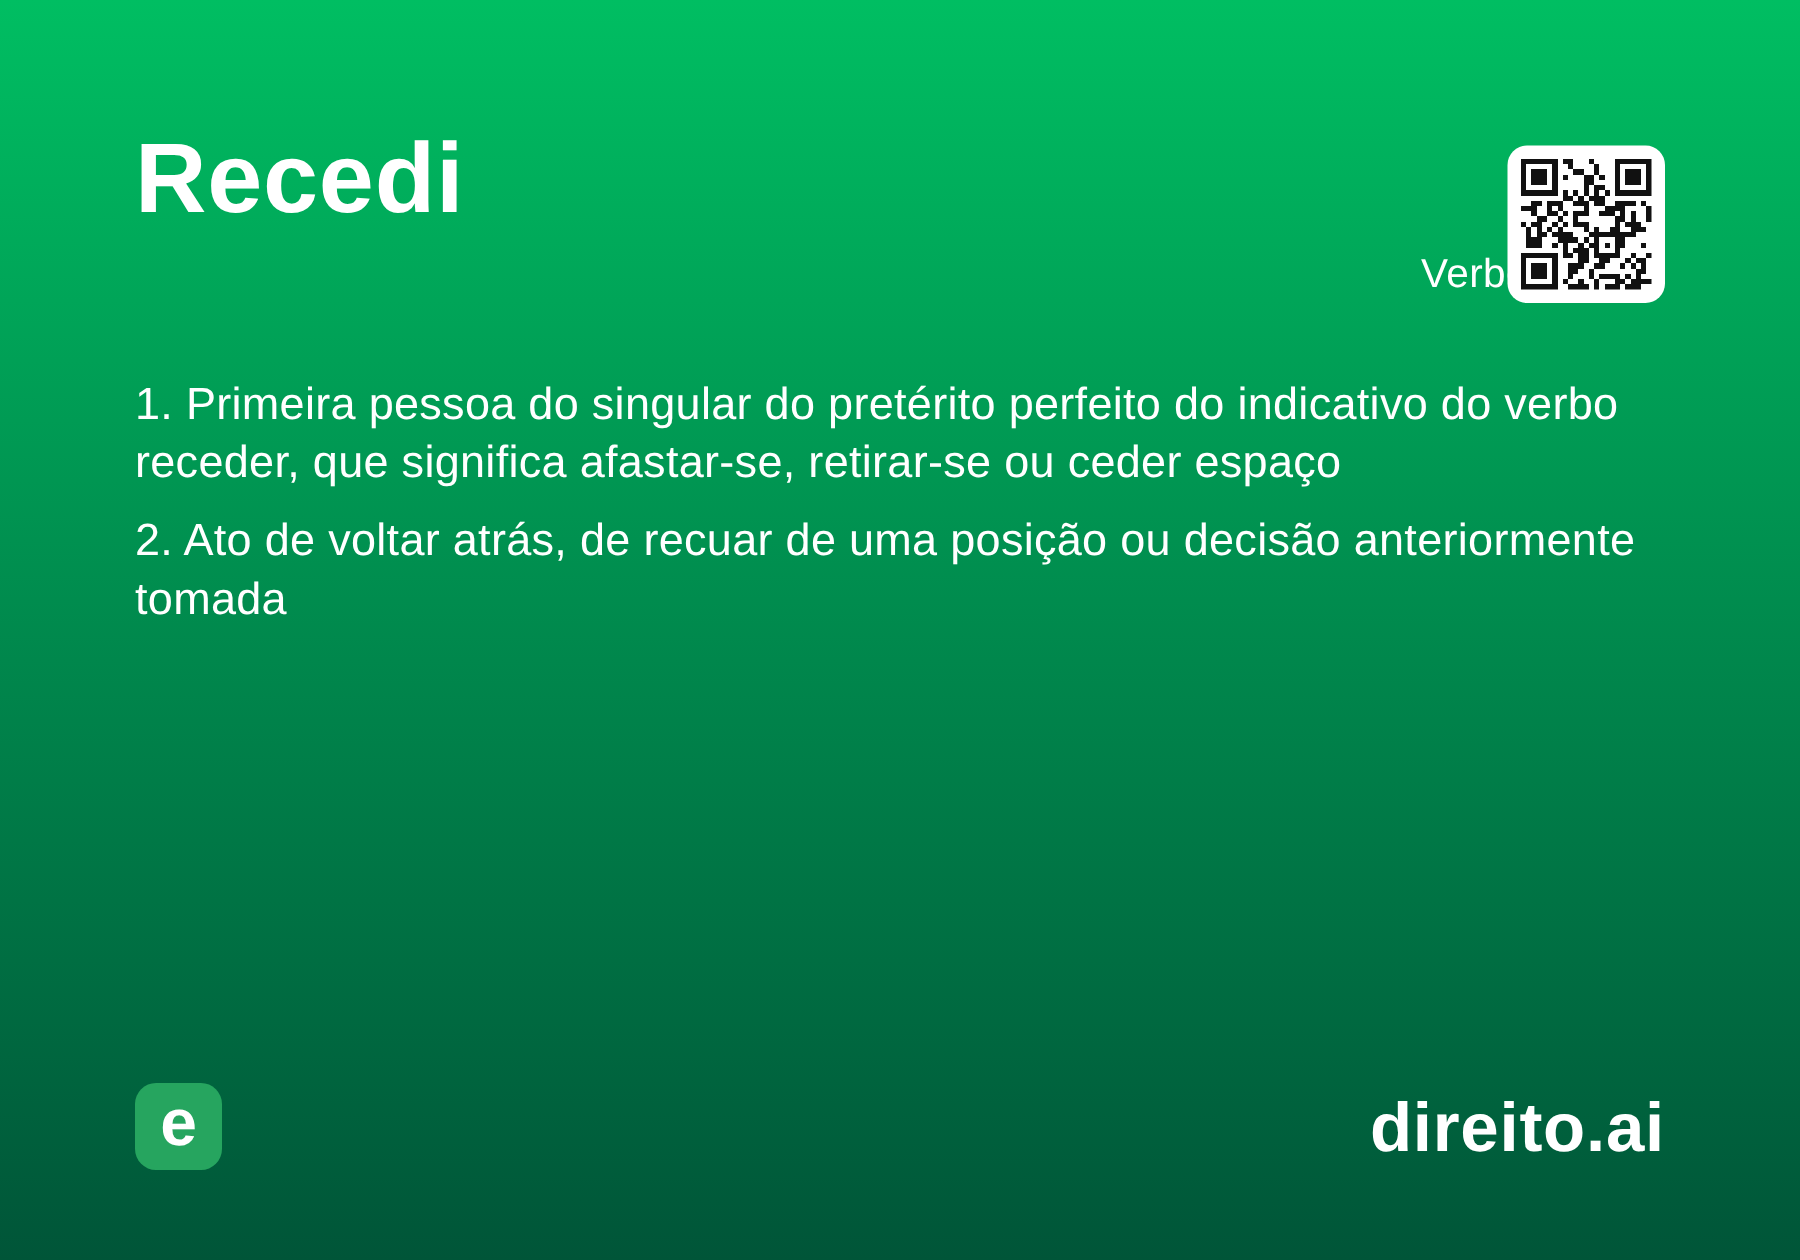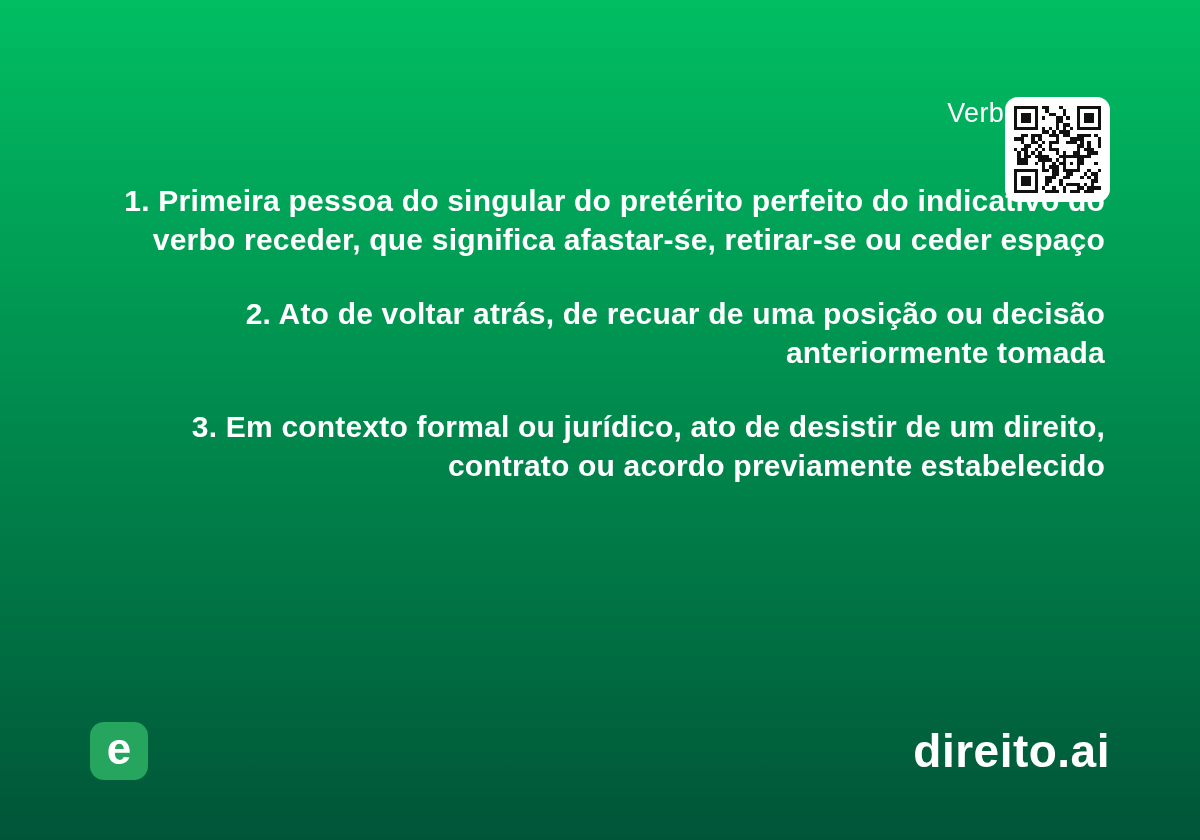--- a/index.html
+++ b/index.html
@@ -37,28 +37,27 @@
     font-size:27px;
     font-weight:400;
     letter-spacing:0.3px;
     text-align:right;
   }
   .definitions{
     margin-top:52px;
   }
   .definitions p{
     font-size:30px;
-    font-weight:700;
+    font-weight:400;
     line-height:39px;
     letter-spacing:0.2px;
     max-width:1015px;
-    text-align:right;
   }
   .definitions p + p{
-    margin-top:35px;
+    margin-top:13px;
   }
   .qr-box{
     position:absolute;
     top:97px;right:90px;
     width:105px;height:105px;
     background:var(--qr-bg);
     border-radius:13px;
     padding:9px;
   }
   .qr-box svg{
@@ -89,26 +88,26 @@
     letter-spacing:0.5px;
     color:#fff;
   }
 </style>
 </head>
 <body>
 
 <div class="card">
 
   <div class="content">
+    <h1 class="word-title">Recedi</h1>
     <div class="word-category">Verbo Neutro</div>
 
     <div class="definitions">
       <p>1. Primeira pessoa do singular do pretérito perfeito do indicativo do verbo receder, que significa afastar-se, retirar-se ou ceder espaço</p>
       <p>2. Ato de voltar atrás, de recuar de uma posição ou decisão anteriormente tomada</p>
-      <p>3. Em contexto formal ou jurídico, ato de desistir de um direito, contrato ou acordo previamente estabelecido</p>
     </div>
   </div>
 
   <div class="qr-box">
     <svg id="qr-svg" viewBox="0 0 25 25">
         <g fill="#111111">
           <rect x="0" y="0" width="1" height="1"></rect>
           <rect x="1" y="0" width="1" height="1"></rect>
           <rect x="2" y="0" width="1" height="1"></rect>
           <rect x="3" y="0" width="1" height="1"></rect>

